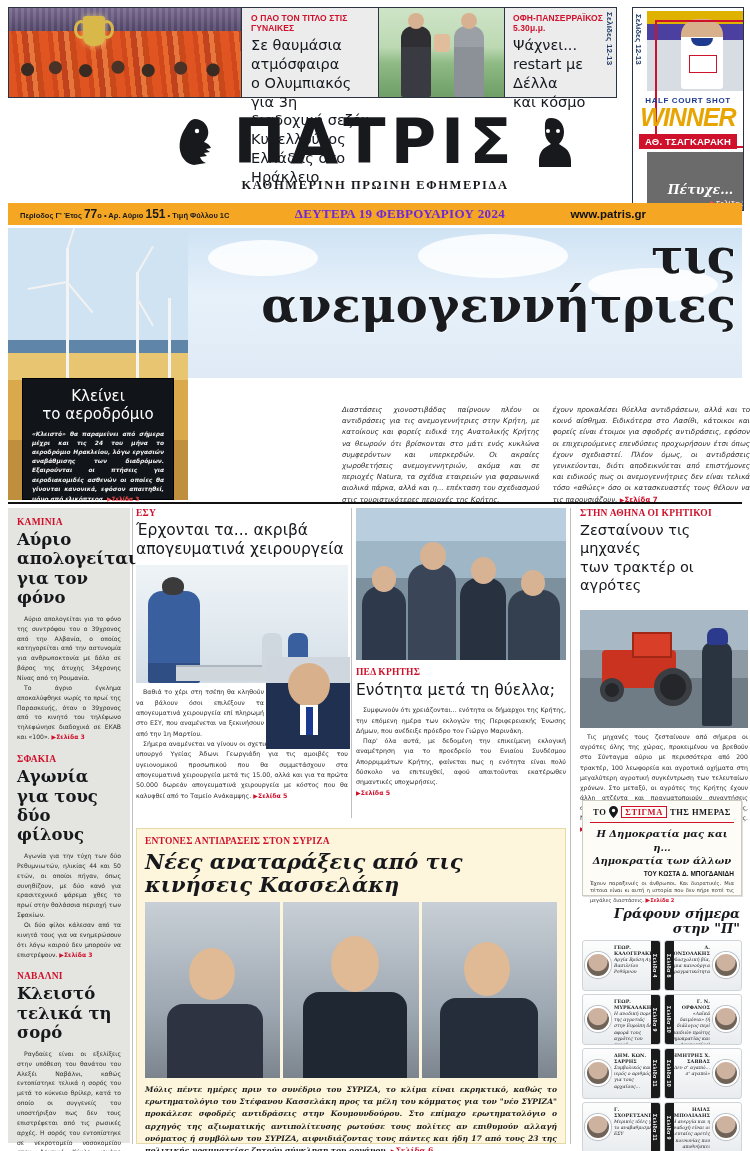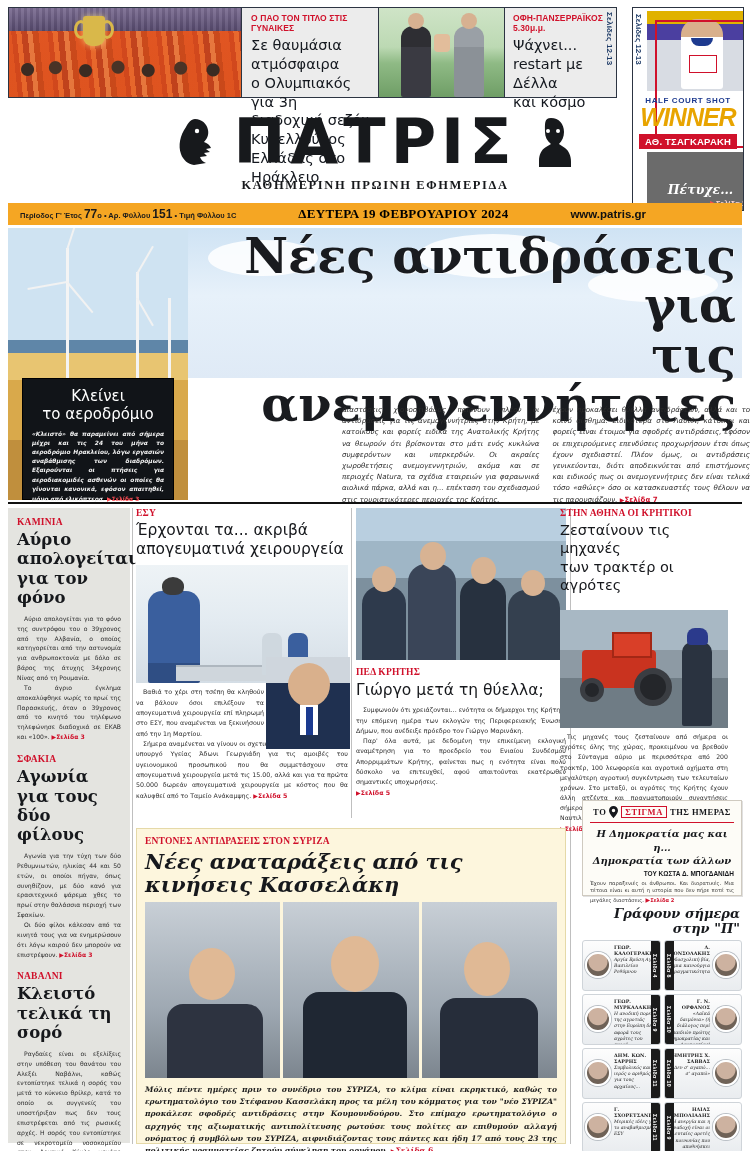--- a/index.html
+++ b/index.html
@@ -206,21 +206,21 @@
     background:#f5a623; display:flex; align-items:center;
   }
   .ib-left {
     padding-left:12px; font-size:7.5px; font-weight:700; color:#1a1a1a;
     font-family:"Liberation Sans", sans-serif; white-space:nowrap;
   }
   .ib-left .big { font-size:12px; }
   .ib-mid {
     flex:1; text-align:center;
     font-family:"Liberation Serif", serif; font-weight:700;
-    font-size:13px; color:#000000; letter-spacing:.3px;
+    font-size:13px; color:#6d28d9; letter-spacing:.3px;
   }
   .ib-right {
     padding-right:96px; font-size:11.5px; font-weight:700; color:#111;
     font-family:"Liberation Sans", sans-serif;
   }
 
   
   .lead {
     position:absolute; left:8px; top:228px; width:734px; height:272px;
   }
@@ -365,21 +365,21 @@
     background: linear-gradient(180deg,#b9cfe0 0 22%, #9fb6c6 22% 46%, #7d909e 46% 100%);
   }
   .col3-photo .m {
     position:absolute; bottom:0; border-radius:18px 18px 0 0;
   }
   .col3-photo .face {
     position:absolute; border-radius:50%; background:#d8b393;
   }
 
   
-  .rightcol { position:absolute; left:560px; top:508px; width:168px; }
+  .rightcol { position:absolute; left:580px; top:508px; width:168px; }
   .rc-head {
     font-family:"DejaVu Sans", sans-serif; font-weight:400;
     font-size:14.5px; line-height:1.26; color:#16181c; margin-bottom:16px;
   }
   .rc-photo {
     width:168px; height:118px; position:relative; overflow:hidden;
     background: linear-gradient(180deg,#a8b8c4 0 34%, #8d9aa4 34% 58%, #6f7c85 58% 100%);
   }
   .tractor-body {
     position:absolute; left:22px; top:40px; width:74px; height:38px;
@@ -597,21 +597,21 @@
           <circle cx="21" cy="16" r="2" fill="#fff"></circle>
           <circle cx="31" cy="16" r="2" fill="#fff"></circle>
         </svg>
       </div>
     </div>
     <div class="mast-sub">ΚΑΘΗΜΕΡΙΝΗ ΠΡΩΙΝΗ ΕΦΗΜΕΡΙΔΑ</div>
   </div>
 
   <div class="infobar">
     <div class="ib-left">
-      <span>Περίοδος Γ' Έτος </span><span class="big">77</span><span>ο • Αρ. Φύλλου </span><span class="big">151</span><span> • Τιμή Φύλλου 1C</span>
+      <span>Περίοδος Γ' Έτος </span><span class="big">77</span><span>ο • Αρ. Αύριο </span><span class="big">151</span><span> • Τιμή Φύλλου 1C</span>
     </div>
     <div class="ib-mid">ΔΕΥΤΕΡΑ 19 ΦΕΒΡΟΥΑΡΙΟΥ 2024</div>
     <div class="ib-right">www.patris.gr</div>
   </div>
 
   <div class="lead">
     <div class="lead-bigphoto">
       <div class="cloud" style="left:20px;top:12px;width:110px;height:36px;"></div>
       <div class="cloud" style="left:230px;top:6px;width:150px;height:44px;"></div>
       <div class="cloud" style="left:400px;top:40px;width:130px;height:34px;"></div>
@@ -622,21 +622,20 @@
       <div class="blade" style="left:58px;top:-18px;height:40px;transform:rotate(18deg);"></div>
       <div class="blade" style="left:58px;top:14px;height:40px;transform:rotate(140deg);"></div>
       <div class="blade" style="left:58px;top:14px;height:40px;transform:rotate(260deg);"></div>
       <div class="turbine" style="left:128px;top:44px;height:150px;"></div>
       <div class="blade" style="left:128px;top:14px;height:32px;transform:rotate(30deg);"></div>
       <div class="blade" style="left:128px;top:38px;height:32px;transform:rotate(150deg);"></div>
       <div class="turbine" style="left:160px;top:70px;height:120px;"></div>
     </div>
 
     <div class="headline">
-      <span>Νέες αντιδράσεις για</span>
       <span class="l2">τις ανεμογεννήτριες</span>
     </div>
 
 
     <div class="lead-body">
       <div class="col">Διαστάσεις χιονοστιβάδας παίρνουν πλέον οι αντιδράσεις για τις ανεμογεννήτριες στην Κρήτη, με κατοίκους και φορείς ειδικά της Ανατολικής Κρήτης να θεωρούν ότι βρίσκονται στο μάτι ενός κυκλώνα συμφερόντων και υπερκερδών. Οι ακραίες χωροθετήσεις ανεμογεννητριών, ακόμα και σε περιοχές Natura, τα σχέδια εταιρειών για φαραωνικά αιολικά πάρκα, αλλά και η... επέκταση του σχεδιασμού στις τουριστικότερες περιοχές της Κρήτης,</div>
       <div class="col"><span>έχουν προκαλέσει θύελλα αντιδράσεων, αλλά και το κοινό αίσθημα. Ειδικότερα στο Λασίθι, κάτοικοι και φορείς είναι έτοιμοι για σφοδρές αντιδράσεις, εφόσον οι επιχειρούμενες επενδύσεις προχωρήσουν έτσι όπως έχουν σχεδιαστεί. Πλέον όμως, οι αντιδράσεις γενικεύονται, διότι αποδεικνύεται από επιστήμονες και ειδικούς πως οι ανεμογεννήτριες δεν είναι τελικά τόσο «αθώες» όσο οι κατασκευαστές τους θέλουν να τις παρουσιάζουν.</span> <span class="pgref">Σελίδα 7</span></div>
     </div>
   </div>
 
@@ -713,21 +712,21 @@
       <div class="m" style="left:6px; width:44px; height:74px; background:#2e3a4c;"></div>
       <div class="face" style="left:16px; bottom:68px; width:24px; height:26px;"></div>
       <div class="m" style="left:52px; width:48px; height:96px; background:#3a4558;"></div>
       <div class="face" style="left:64px; bottom:90px; width:26px; height:28px;"></div>
       <div class="m" style="left:104px; width:46px; height:82px; background:#27313f;"></div>
       <div class="face" style="left:115px; bottom:76px; width:25px; height:27px;"></div>
       <div class="m" style="left:152px; width:52px; height:70px; background:#34404f;"></div>
       <div class="face" style="left:165px; bottom:64px; width:24px; height:26px;"></div>
     </div>
     <div class="kicker" style="margin-top:7px;">ΠΕΔ ΚΡΗΤΗΣ</div>
-    <div class="c3-head">Γιώργο μετά τη θύελλα;</div>
+    <div class="c3-head">Ενότητα μετά τη θύελλα;</div>
     <div class="c3-body">
       <p>Συμφωνούν ότι χρειάζονται... ενότητα οι δήμαρχοι της Κρήτης, την επόμενη ημέρα των εκλογών της Περιφερειακής Ένωσης Δήμων, που ανέδειξε πρόεδρο τον Γιώργο Μαρινάκη.</p>
       <p>Παρ' όλα αυτά, με δεδομένη την επικείμενη εκλογική αναμέτρηση για το προεδρείο του Ενιαίου Συνδέσμου Απορριμμάτων Κρήτης, φαίνεται πως η ενότητα είναι πολύ δύσκολο να επιτευχθεί, αφού απαιτούνται εκατέρωθεν σημαντικές υποχωρήσεις.</p>
       <p style="text-indent:0;"><span class="pgref">Σελίδα 5</span></p>
     </div>
   </div>
 
   <div class="rightcol">
     <div class="kicker">ΣΤΗΝ ΑΘΗΝΑ ΟΙ ΚΡΗΤΙΚΟΙ</div>
     <div class="rc-head">

